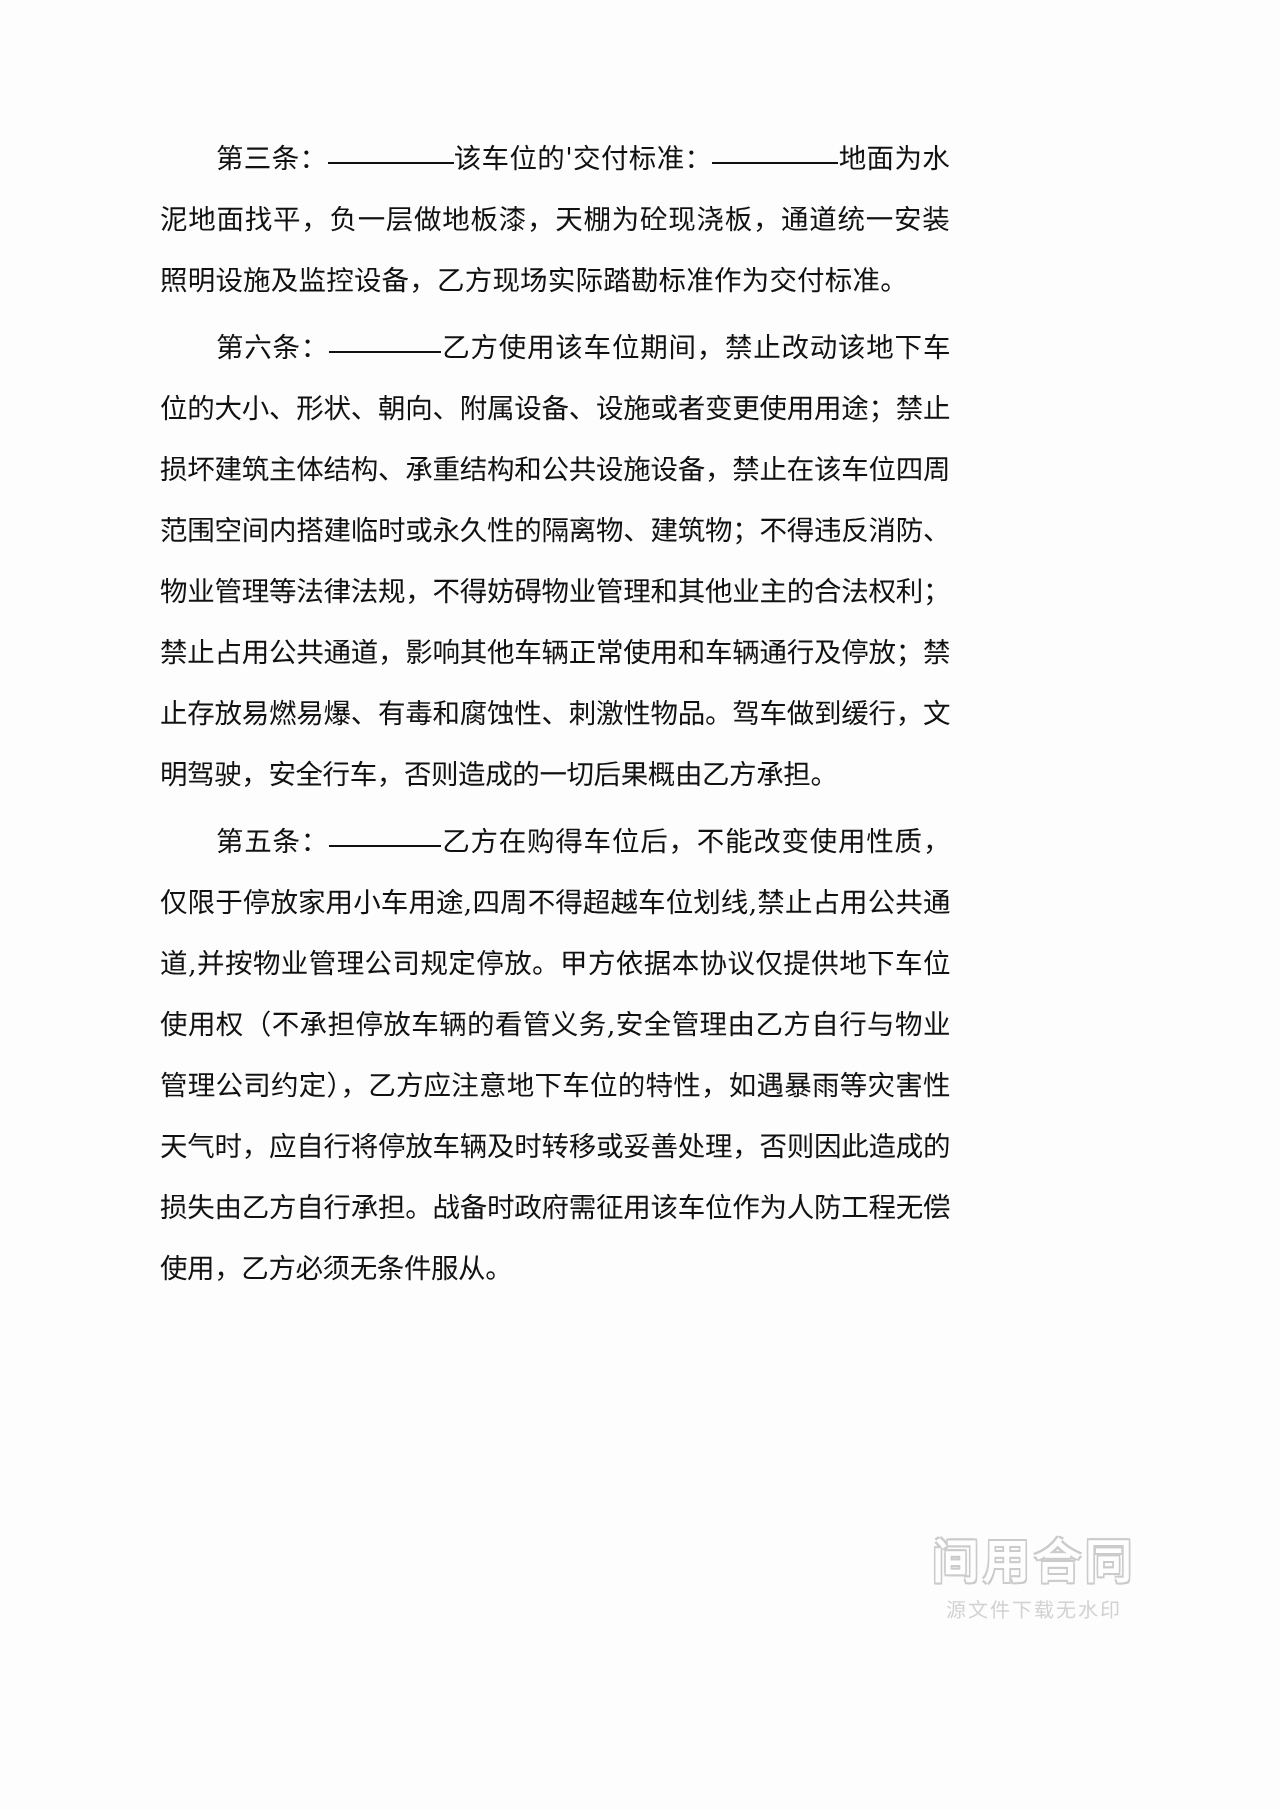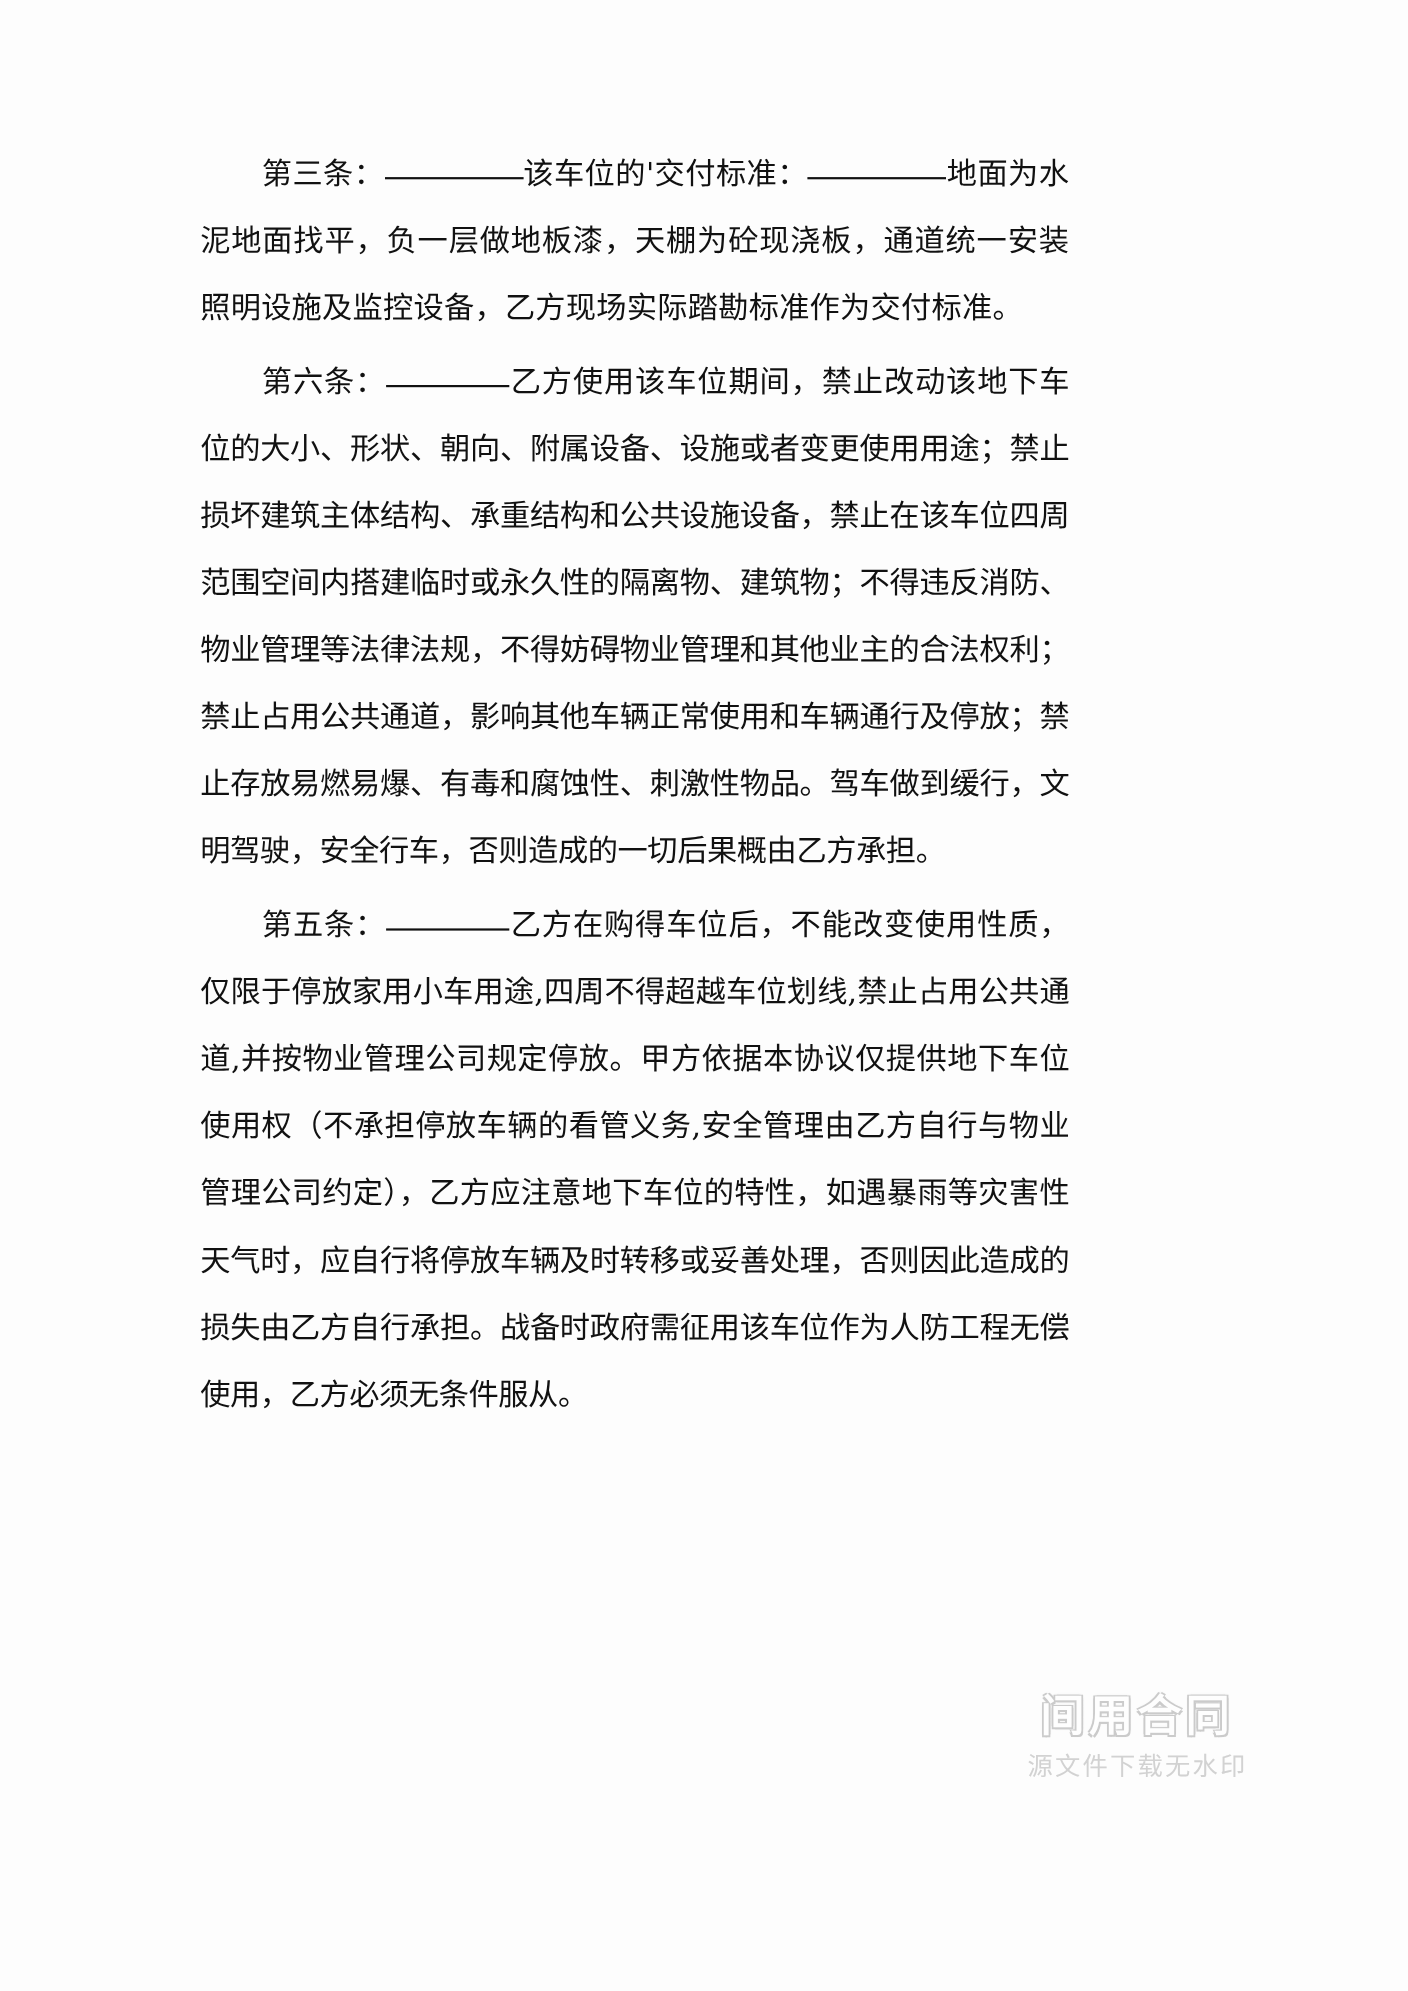--- a/index.html
+++ b/index.html
@@ -20,21 +20,21 @@
     position: absolute;
     left: 0; top: 0;
     width: 1280px;
     height: 1810px;
     background: #fdfdfd;
     box-sizing: border-box;
   }
 
   .doc-body {
     position: absolute;
-    left: 182px;
+    left: 160px;
     top: 128px;
     width: 790px;
   }
 
   
   .para {
     margin: 0 0 6px 0;
     color: #111111;
     font-size: 27.5px;
     line-height: 61px;
@@ -69,36 +69,36 @@
     right: 36px;
     bottom: 188px;
     width: 420px;
     text-align: center;
     pointer-events: none;
     user-select: none;
   }
   .wm-main {
     font-family: "DejaVu Sans", "Liberation Sans", sans-serif;
     font-weight: bold;
-    font-size: 40px;
+    font-size: 47px;
     letter-spacing: 4px;
     color: #ffffff;
     text-shadow:
       -1.6px -1.6px 0 #c9c9c9,
        1.6px -1.6px 0 #c9c9c9,
       -1.6px  1.6px 0 #c9c9c9,
        1.6px  1.6px 0 #c9c9c9,
        0      0     3px #d8d8d8;
     line-height: 1.05;
     opacity: 0.95;
   }
   .wm-sub {
     margin-top: 12px;
     font-family: "DejaVu Sans", "Liberation Sans", sans-serif;
-    font-size: 23px;
+    font-size: 20px;
     letter-spacing: 2px;
     color: #d2d2d2;
     line-height: 1.2;
   }
 </style>
 </head>
 <body>
 
 <div class="page">
 

